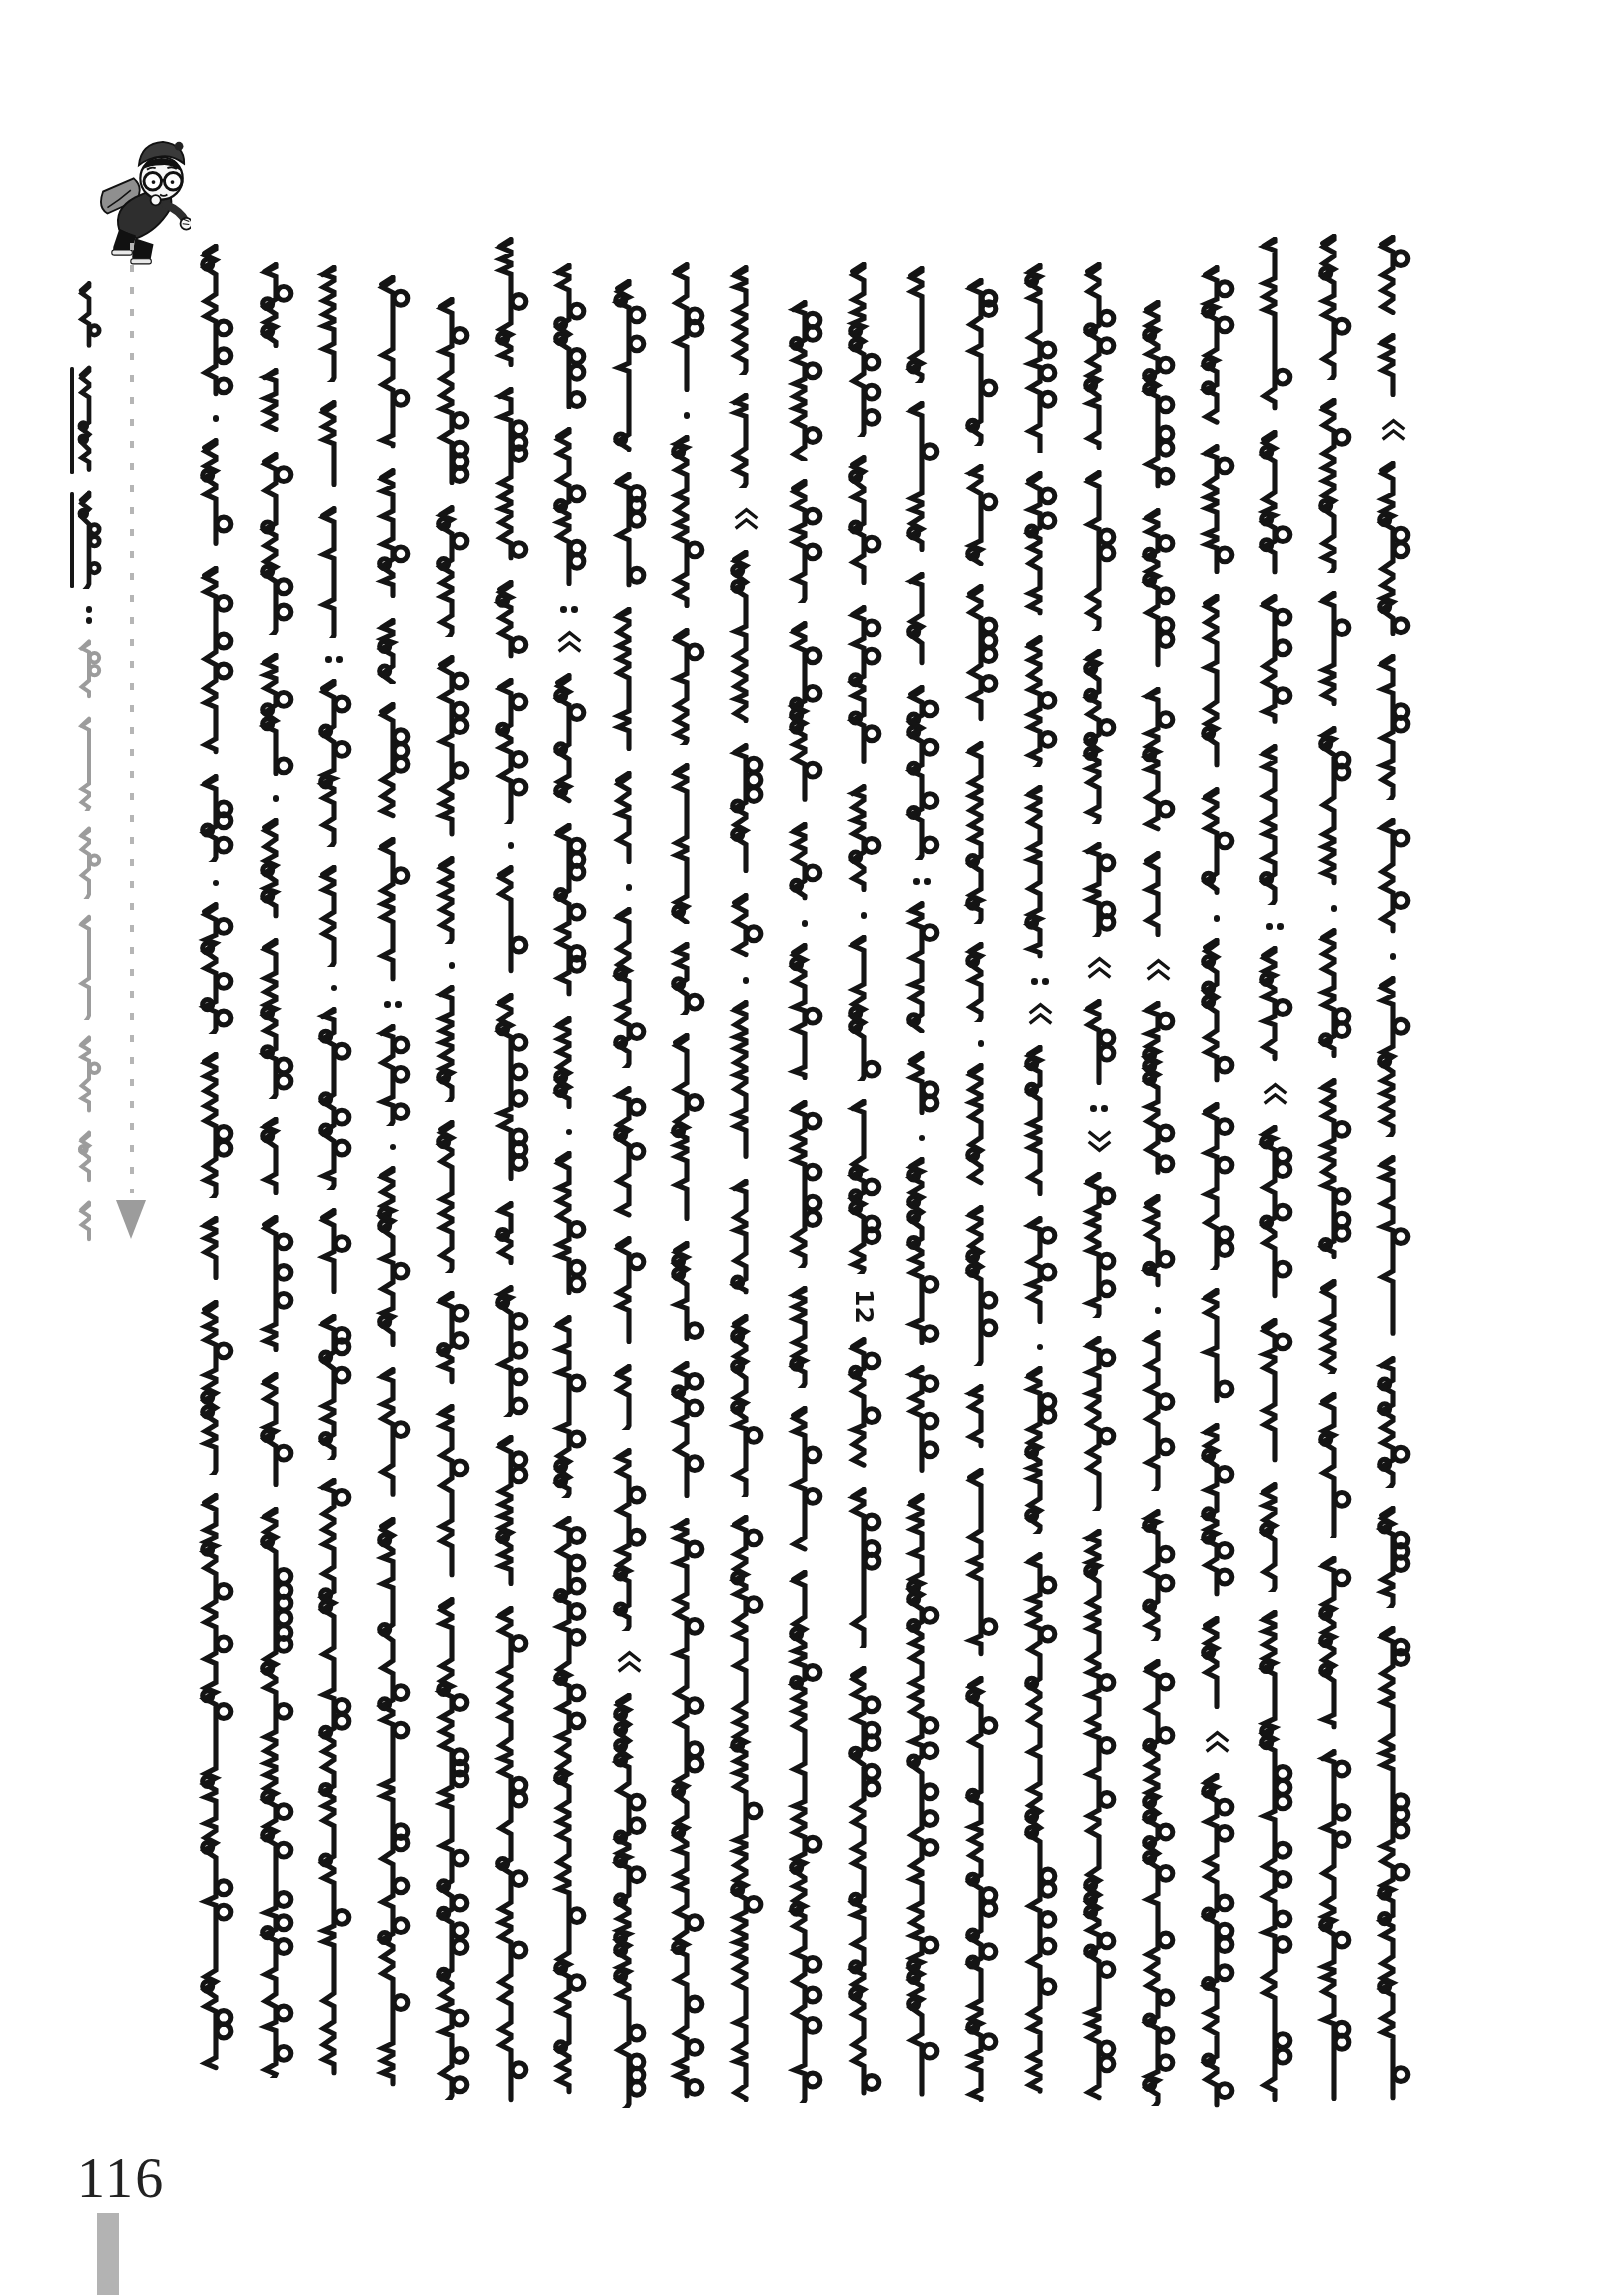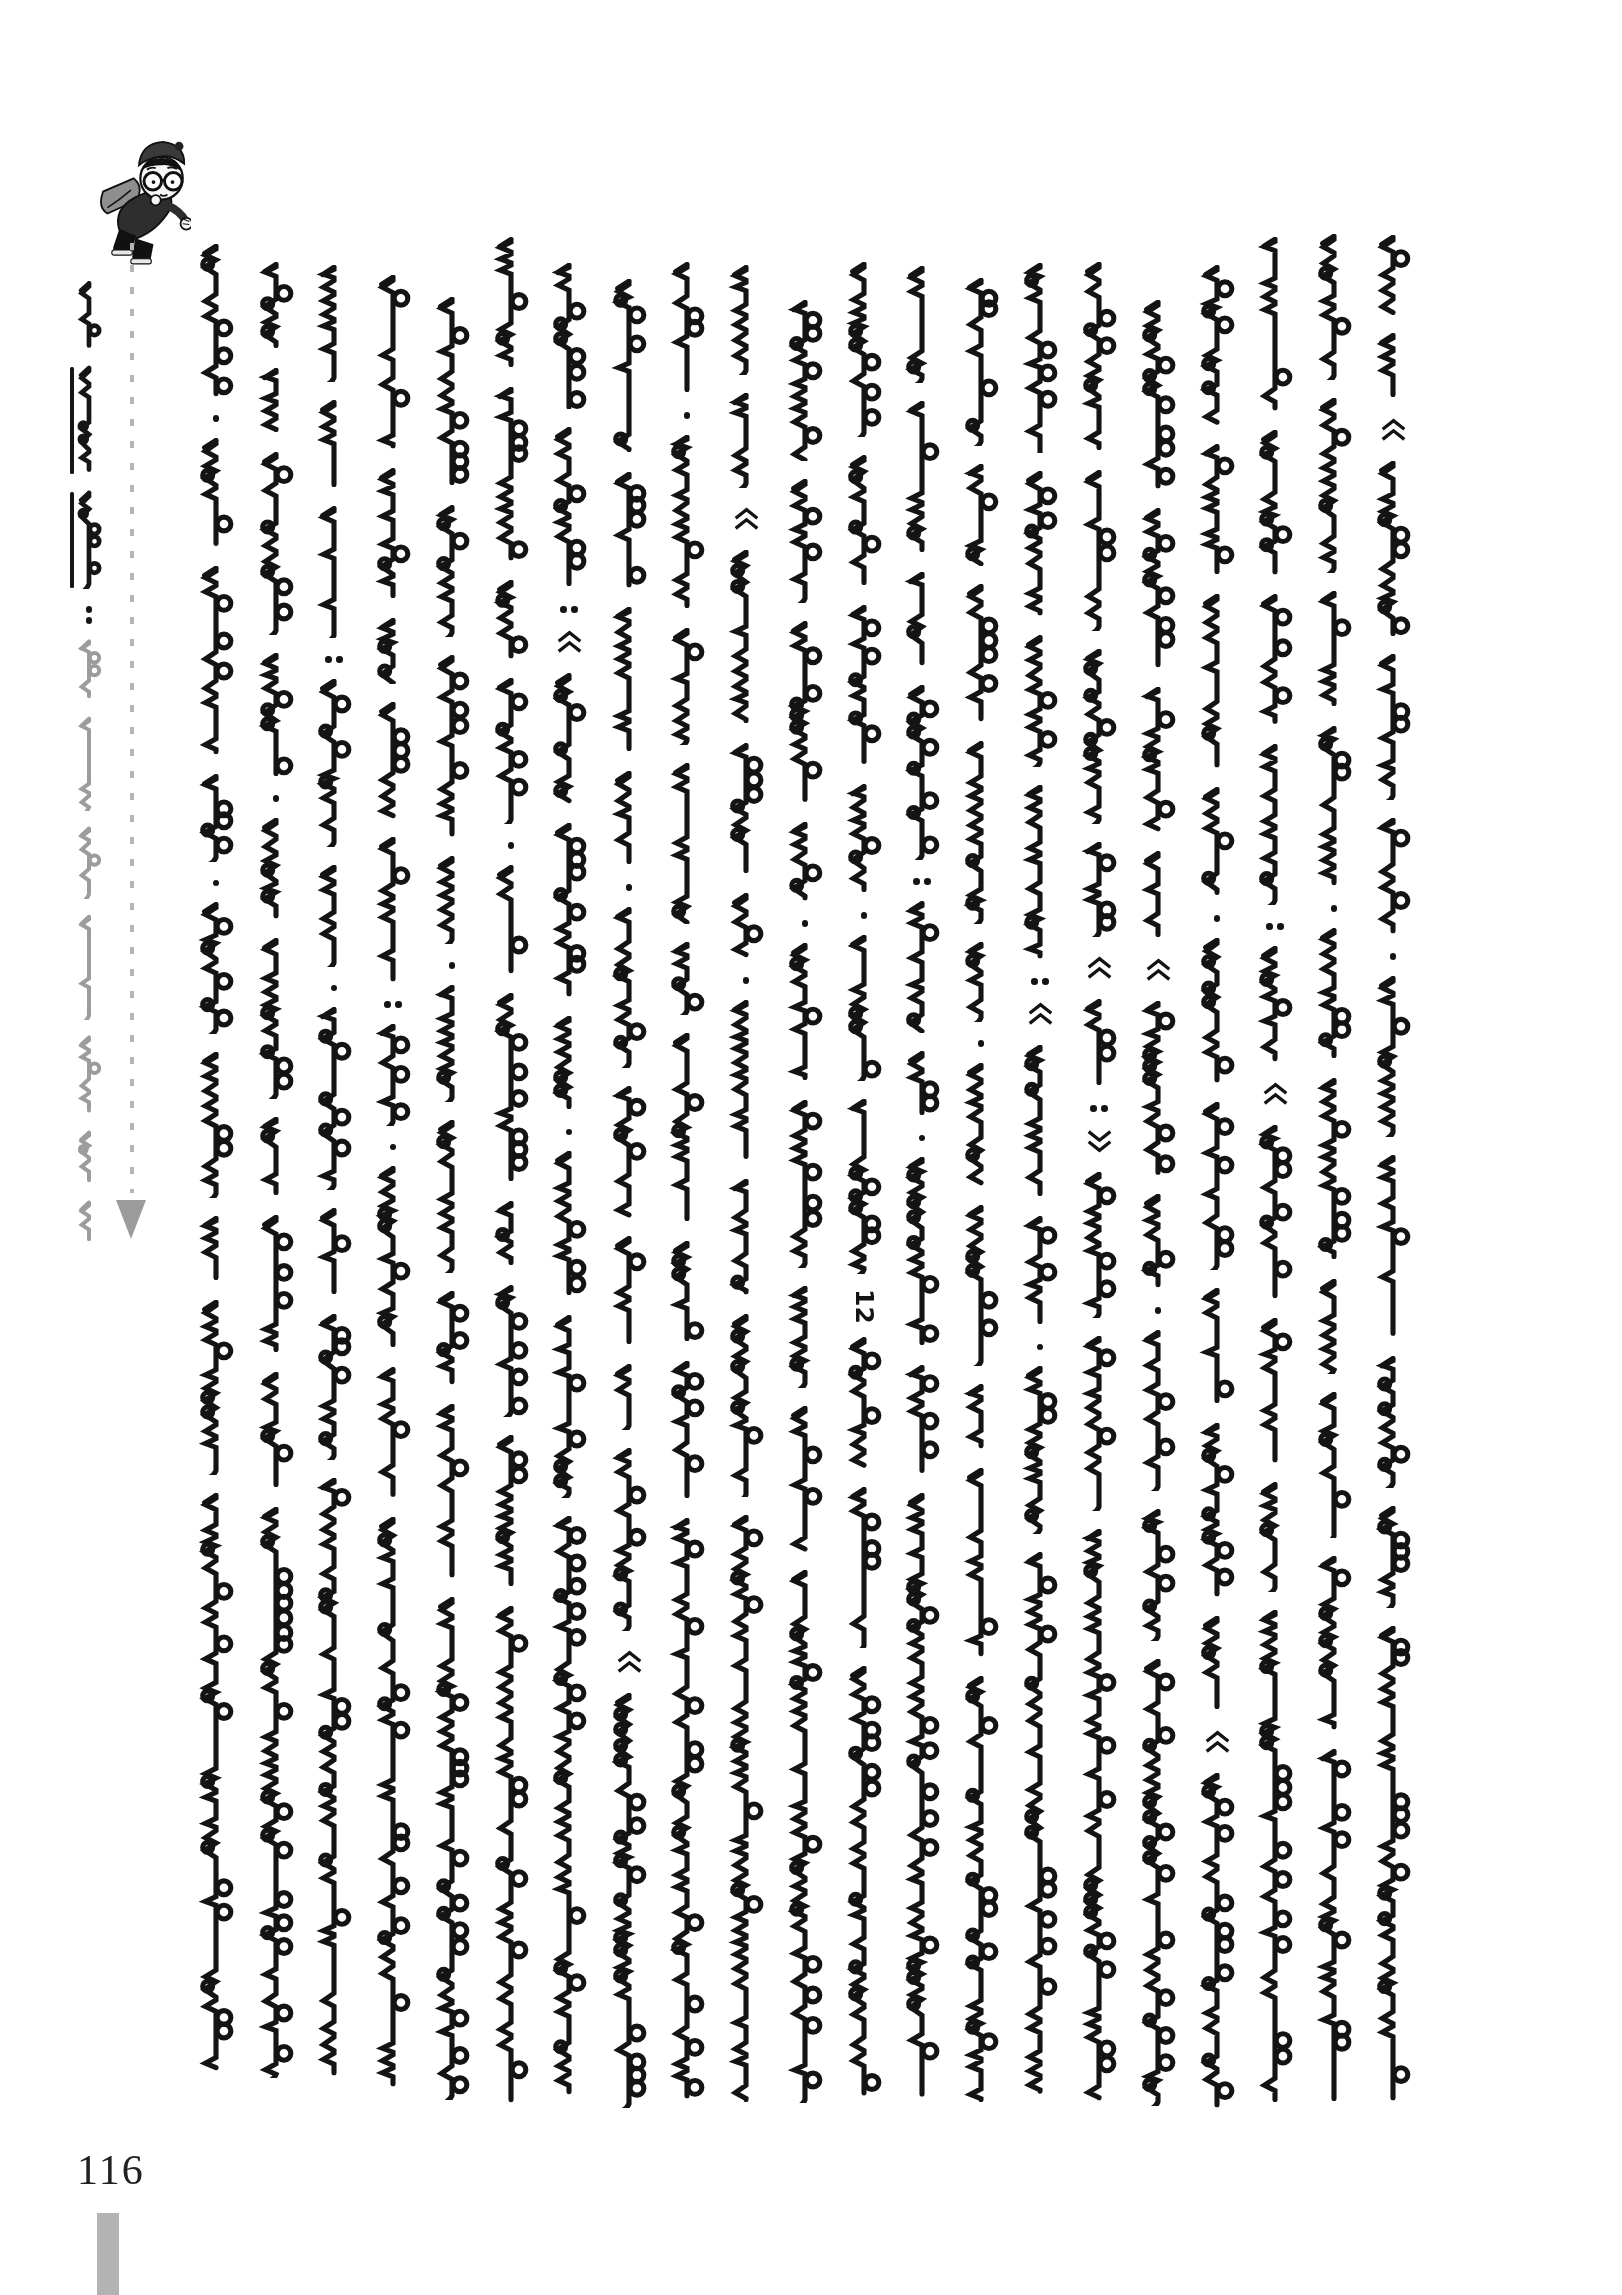--- a/index.html
+++ b/index.html
@@ -1955,16 +1955,16 @@
               <circle cx="14.6" cy="365.9" r="6.8"></circle>
               <circle cx="14.6" cy="400.8" r="6.8"></circle>
               <circle cx="14.6" cy="493.9" r="6.8"></circle>
               <circle cx="36.9" cy="614.4" r="9.4"></circle>
               <path d="M26,3 l-15.6,10 m15.6,-10 l0,3.8 l-14.560000000000002,8.5 l14.560000000000002,6.6 l0,14.2 l0,14.5 l0,4.5 l-14.560000000000002,10.1 l14.560000000000002,7.9 l0,4.0 l-14.560000000000002,9.0 l14.560000000000002,7.0 l0,3.4 l-14.560000000000002,7.8 l14.560000000000002,6.0 l0,19.3 l0,14.6 l0,4.1 l-14.560000000000002,9.3 l14.560000000000002,7.2 l0,2.9 l-14.560000000000002,6.6 l14.560000000000002,5.1 l0,3.4 l-14.560000000000002,7.6 l14.560000000000002,5.9 l0,18.8 l0,18.7 l0,14.3 l0,20.9 l0,21.7 l0,3.4 l-14.560000000000002,7.6 l14.560000000000002,5.9 l0,4.5 l-14.560000000000002,10.1 l14.560000000000002,7.9 l0,14.1 l0,3.4 l-14.560000000000002,7.7 l14.560000000000002,6.0 l-15.6,7.9 l15.6,7.9 l0,19.4 l-15.6,7.4 l15.6,7.4 l0,3.8 l-14.560000000000002,8.5 l14.560000000000002,6.6 l0,18.1 l0,4.3 l-14.560000000000002,9.7 l14.560000000000002,7.6 l0,3.8 l-14.560000000000002,8.5 l14.560000000000002,6.6 l-15.6,8.5 l15.6,8.5 l0,18.3 l0,4.1 l-14.560000000000002,9.2 l14.560000000000002,7.2 l0,3.6 l-14.560000000000002,8.1 l14.560000000000002,6.3 l0,19.2 l0,22.4 l0,20.6 l0,17.3 l0,4.0"></path>
             </g>
           </svg></div>
       </div>
     </div>
 
-  <div class="pagenum" style="left: 77px; top: 2146px; font-size: 42px;">116</div>
+  <div class="pagenum" style="left: 77px; top: 2146px; font-size: 56px;">116</div>
   <div class="cornertab" style="left: 97px; top: 2213px; width: 22px; height: 83px; background: rgb(179, 179, 179);"></div>
 </div>
 
 
 </body></html>

